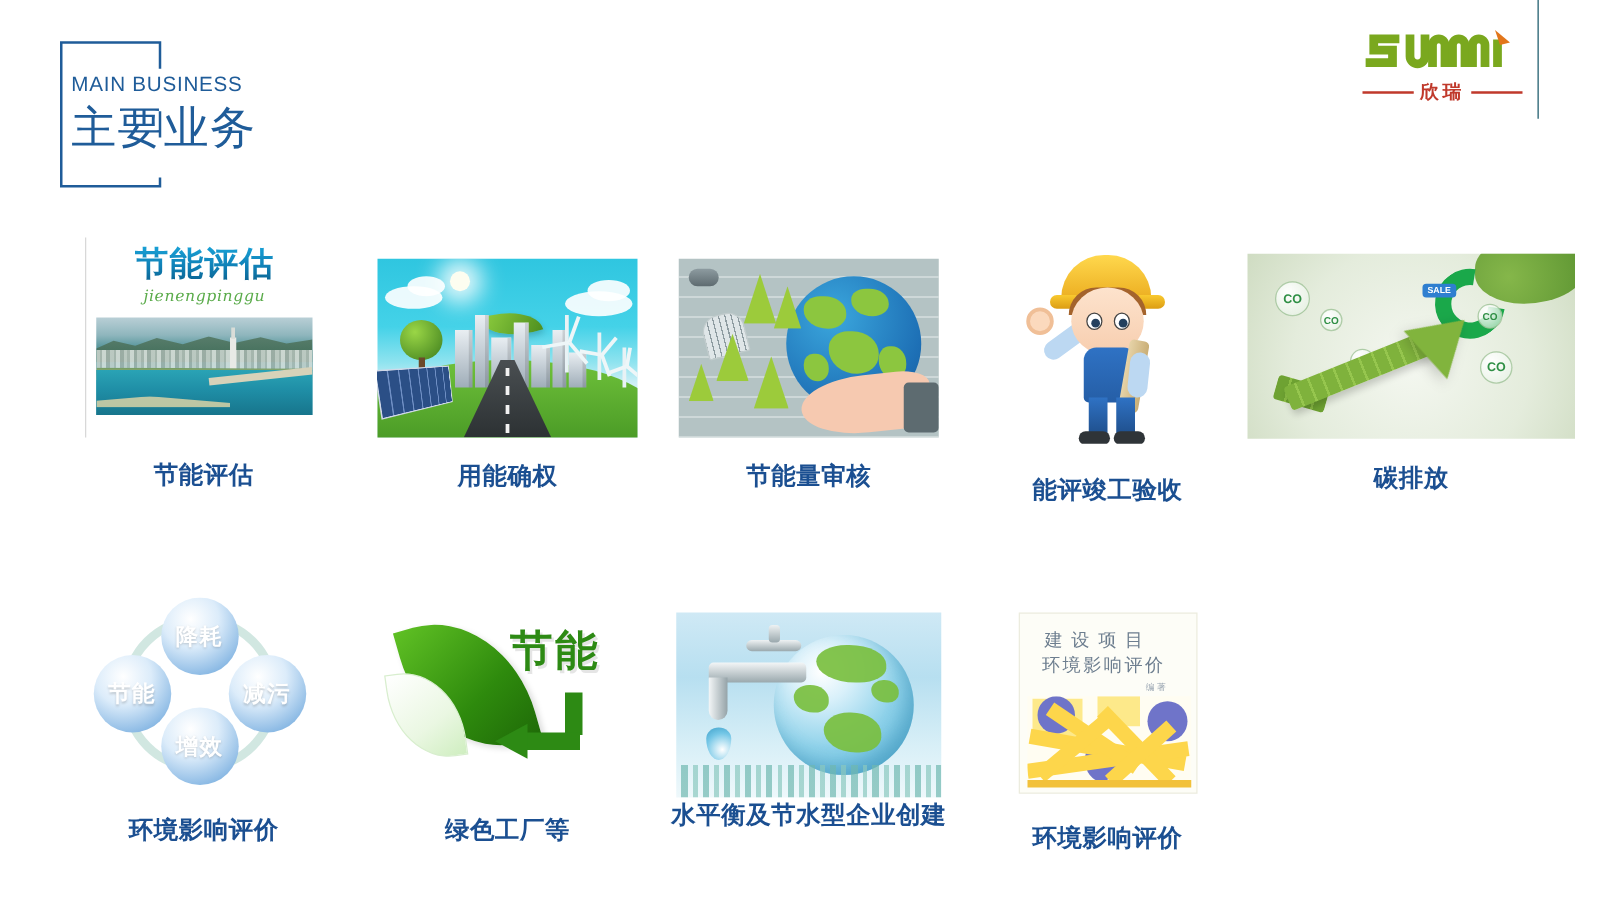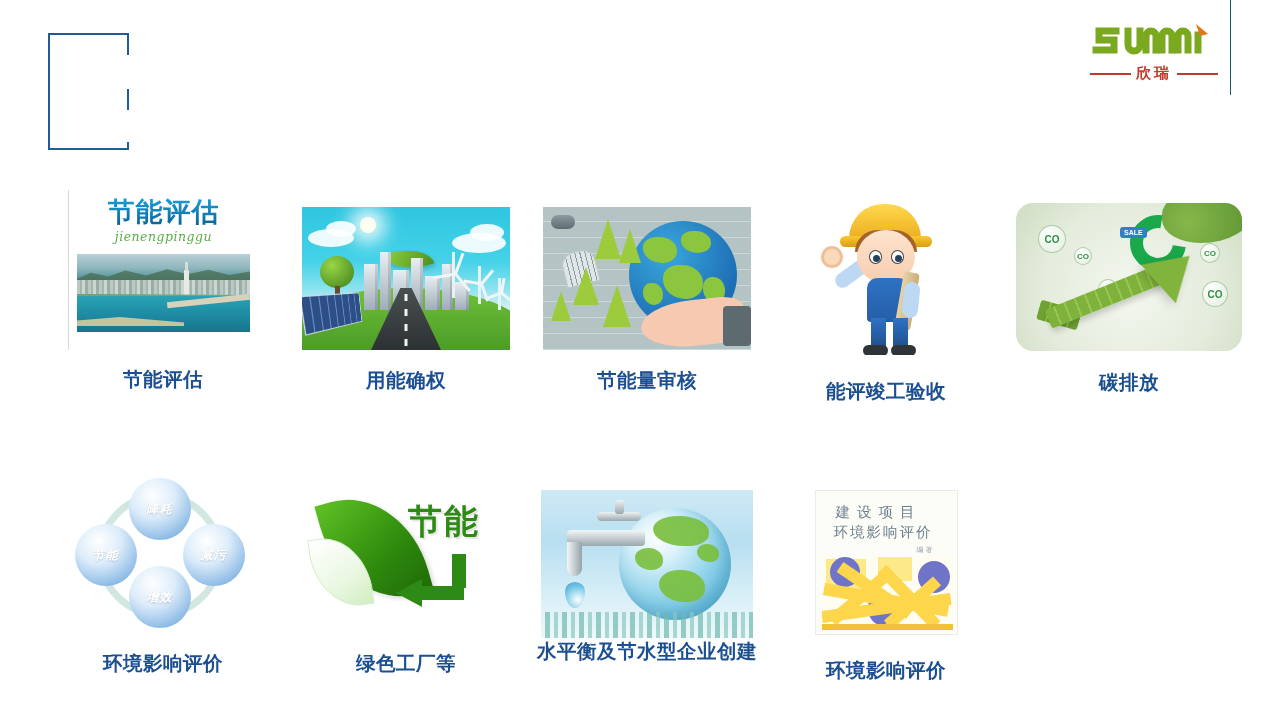--- a/index.html
+++ b/index.html
@@ -189,22 +189,22 @@
   .wk-arm { position:absolute; background:#bcd8f2; border-radius: 9px; }
   .wk-hand { position:absolute; width:22px; height:22px; border-radius:50%;
     background:#fbd9bd; border:3px solid #f0bf97; }
   .wk-leg { position:absolute; top:118px; width:15px; height:30px;
     background: linear-gradient(180deg,#2f72c4,#1f4f8c); }
   .wk-shoe { position:absolute; top:145px; width:25px; height:11px; border-radius:7px; background:#2f3438; }
   .wk-tool { position:absolute; left:88px; top:72px; width:16px; height:58px;
     background: linear-gradient(90deg,#e6d3a8,#c9ae76); transform: rotate(10deg); border-radius:4px; }
 
   
-  .carbon { width: 226px; height: 148px; position: relative; overflow: hidden;
-    background: radial-gradient(circle at 50% 60%, #f4f7f0 0%, #e4ecdc 60%, #cfdcc2 100%); border-radius: 17px; }
+  .carbon { width: 262px; height: 148px; position: relative; overflow: hidden;
+    background: radial-gradient(circle at 50% 60%, #f4f7f0 0%, #e4ecdc 60%, #cfdcc2 100%); }
   .cb-leafy { position:absolute; right:-10px; top:-14px; width:90px; height:54px;
     background: radial-gradient(circle at 30% 60%,#7bb13a,#4d8a20);
     border-radius: 50% 40% 60% 45%; opacity:.9; }
   .cb-arrow { position:absolute; left:22px; top:44px; width:168px; height:86px; }
   .cb-arrow .shaft { position:absolute; left:6px; top:40px; width:120px; height:20px;
     background: repeating-linear-gradient(90deg,#7fb23c 0 9px,#96c64e 9px 11px);
     transform: rotate(-22deg); border-radius:3px;
     box-shadow: 0 4px 6px rgba(0,0,0,.18); }
   .cb-arrow .head { position:absolute; right:6px; top:2px; width:0; height:0;
     border-left: 26px solid transparent; border-right: 26px solid transparent;
@@ -225,23 +225,23 @@
     color:#2f8f45; font-size:10px; font-weight:700; display:flex; align-items:center; justify-content:center;
     font-family:"Liberation Sans",sans-serif; }
 
   
   .cpdiag { width: 205px; height: 150px; position: relative; }
   .cp-ring { position:absolute; left:36px; top:14px; width:126px; height:126px;
     border: 7px solid #cfe6df; border-radius:50%; transform: rotate(45deg); opacity:.95; }
   .cp-node { position:absolute; width:62px; height:62px; border-radius:50%;
     background: radial-gradient(circle at 38% 28%, #ffffff 0%, #dcecfa 38%, #8ab9e4 78%, #5f9fd6 100%);
     display:flex; align-items:center; justify-content:center;
-    color:#fff; font-size:12px; font-weight:700; letter-spacing:1px;
+    color:#fff; font-size:18px; font-weight:700; letter-spacing:1px;
     text-shadow: 0 1px 2px rgba(0,0,0,.18);
-    font-family:"DejaVu Sans","Liberation Sans",sans-serif;font-style:italic; }
+    font-family:"DejaVu Sans","Liberation Sans",sans-serif; }
 
   
   .greenfac { width: 200px; height: 150px; position: relative; }
   .gf-leaf-big { position:absolute; left:22px; top:14px; width:92px; height:112px;
     background: linear-gradient(150deg,#5fc024 0%, #2e8a0d 60%, #1f6a08 100%);
     border-radius: 0 82% 0 82%; transform: rotate(-16deg);
     box-shadow: 2px 3px 5px rgba(0,0,0,.15); }
   .gf-leaf-small { position:absolute; left:6px; top:58px; width:58px; height:72px;
     background: linear-gradient(150deg,#ffffff 0%, #eaf7e2 60%, #cfeec0 100%);
     border-radius: 0 82% 0 82%; transform: rotate(-8deg);
@@ -321,20 +321,24 @@
 </style>
 </head>
 <body>
 
 <div id="slide">
 
   <div class="title-frame"></div>
   <div class="frame-gap-top"></div>
   <div class="frame-gap-bottom"></div>
 
+  <div class="title-block">
+    <div class="title-en">MAIN BUSINESS</div>
+    <div class="title-cn">主要业务</div>
+  </div>
 
   <div class="logo-wrap">
     <div class="logo-mark">
       <svg width="128" height="40" viewBox="0 0 128 40" aria-hidden="true">
         <g fill="none" stroke="#7aa81e" stroke-width="7" stroke-linecap="square">
           <path d="M26 9 H9 V18 H24 V28 H6"></path>
           <path d="M38 9 V23 a6 6 0 0 0 12 0 V9"></path>
           <path d="M56 28 V14 a5 5 0 0 1 10 0 V28"></path>
           <path d="M72 28 V14 a5 5 0 0 1 10 0 V28"></path>
           <path d="M88 28 V14 a5 5 0 0 1 10 0 V28"></path>

